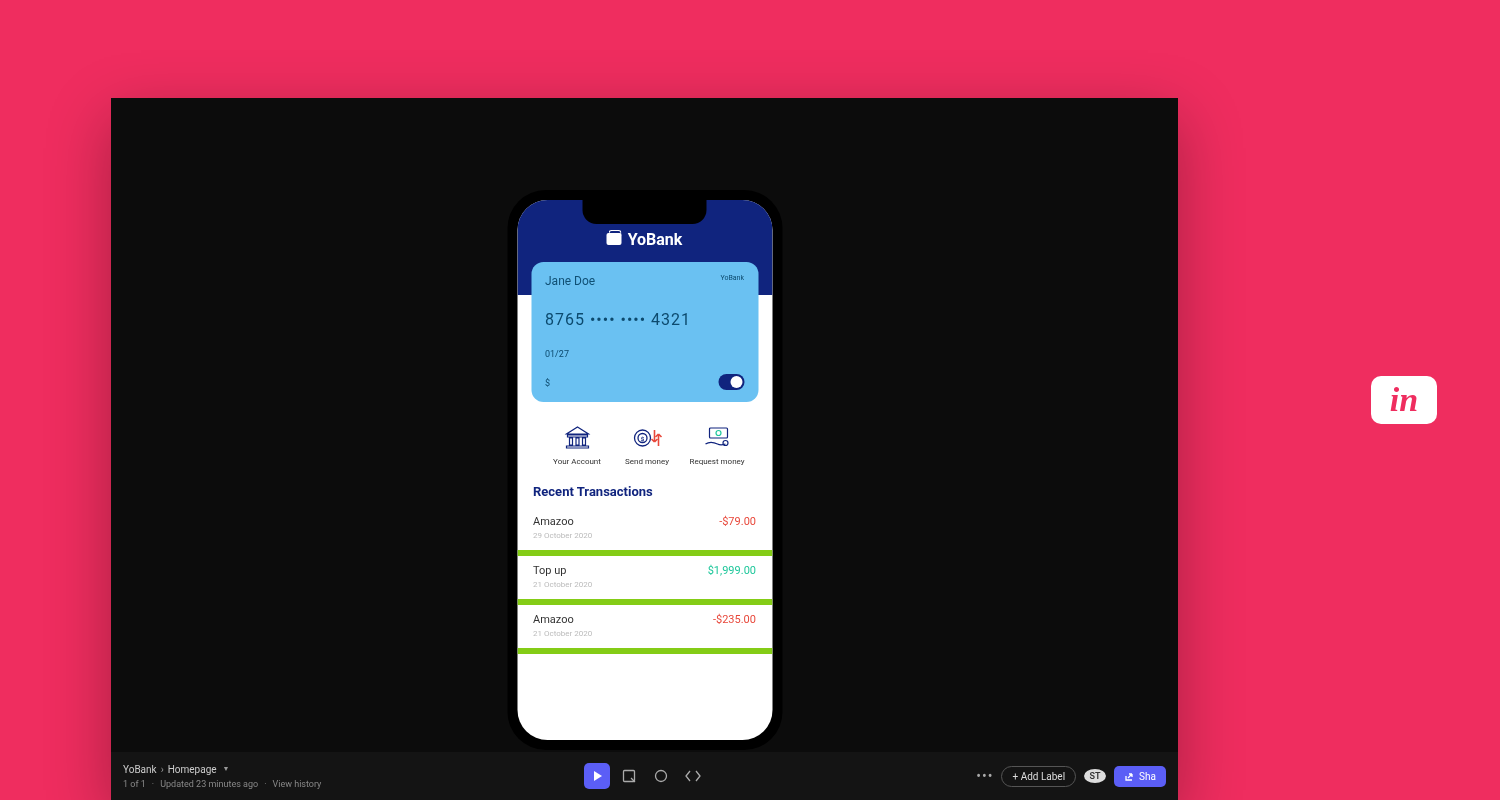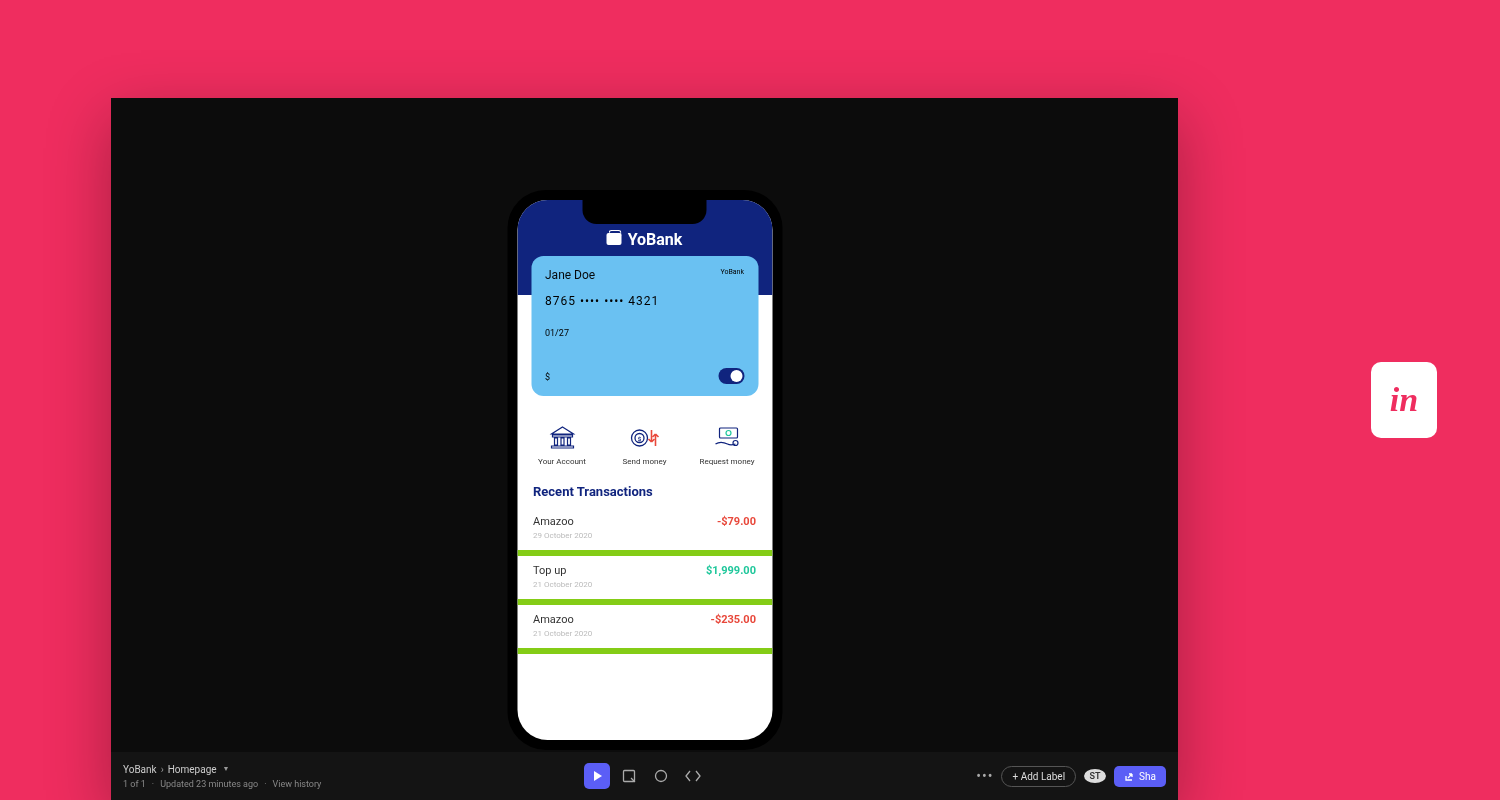--- a/index.html
+++ b/index.html
@@ -5,54 +5,54 @@
 *{margin:0;padding:0;box-sizing:border-box;font-family:-apple-system,BlinkMacSystemFont,"Segoe UI",Roboto,sans-serif}
 body{width:1500px;height:800px;background:#ef2d5f;position:relative;overflow:hidden}
 .canvas-wrap{position:absolute;left:111px;top:98px;width:1067px;height:702px;background:#0c0c0c;box-shadow:0 20px 60px rgba(0,0,0,.3)}
 .artboard{position:absolute;left:50%;top:53%;transform:translate(-50%,-50%)}
 .phone{width:275px;height:560px;background:#000;border-radius:38px;padding:10px;position:relative}
 .screen{width:100%;height:100%;background:#fff;border-radius:30px;overflow:hidden;position:relative}
 .notch{position:absolute;top:0;left:50%;transform:translateX(-50%);width:124px;height:24px;background:#000;border-radius:0 0 14px 14px;z-index:10}
 .app-header{background:#10247e;height:95px;padding-top:30px;text-align:center;color:#fff;font-weight:700;font-size:16px;display:flex;align-items:flex-start;justify-content:center;gap:6px}
 .wallet-icon{width:15px;height:12px;background:#fff;border-radius:2px;margin-top:3px;position:relative}
 .wallet-icon::before{content:"";position:absolute;top:-3px;left:2px;width:11px;height:5px;border:1.5px solid #fff;border-bottom:none;border-radius:3px 3px 0 0}
-.card{position:absolute;top:56px;left:14px;right:14px;height:140px;background:#6ac1f2;border-radius:12px;padding:12px 14px;color:#000000}
+.card{position:absolute;top:62px;left:14px;right:14px;height:140px;background:#6ac1f2;border-radius:12px;padding:12px 14px;color:#0c4a6e}
 .card-name{font-size:12px;opacity:.95}
 .card-brand{position:absolute;top:12px;right:14px;font-size:7px}
-.card-num{margin-top:12px;font-size:12px;letter-spacing:1px}
+.card-num{margin-top:22px;font-size:16px;letter-spacing:1px}
 .card-exp{margin-top:20px;font-size:9px}
 .card-cur{position:absolute;bottom:14px;left:14px;font-size:9px}
 .card-chip{position:absolute;bottom:12px;right:14px;width:26px;height:16px;background:#10247e;border-radius:10px;display:flex;align-items:center;justify-content:flex-end;padding:2px}
 .card-chip::after{content:"";width:12px;height:12px;background:#fff;border-radius:50%}
-.actions{display:flex;justify-content:space-between;padding:0 10px;margin-top:130px}
+.actions{display:flex;justify-content:flex-end;padding:0 20px;margin-top:130px}
 .action{text-align:center;width:70px}
 .action-icon{width:30px;height:26px;margin:0 auto 6px;display:flex;align-items:center;justify-content:center}
 .action-label{font-size:8px;color:#333}
 .section-title{color:#10247e;font-weight:700;font-size:13px;padding:18px 16px 8px}
 .tx{padding:8px 16px 10px;border-bottom:6px solid #84cc16;display:flex;justify-content:space-between;align-items:flex-start}
 .tx-name{font-size:11px;color:#333}
 .tx-date{font-size:8px;color:#bbb;margin-top:3px}
-.tx-amt{font-size:11px;font-weight:700}
+.tx-amt{font-size:11px;font-weight:400}
 .neg{color:#e8483b}
 .pos{color:#1fc79b}
 .bottom-bar{position:absolute;left:111px;bottom:0;width:1067px;height:48px;background:#141414;display:flex;align-items:center;padding:0 12px;color:#999;font-size:10px}
 .crumbs{display:flex;gap:4px;align-items:center}
 .crumbs a{color:#ccc;text-decoration:none}
 .meta{display:flex;gap:6px;align-items:flex-start;font-size:9px;color:#888;margin-top:2px}
 .bb-left{display:flex;flex-direction:column;gap:2px}
 .bb-center{position:absolute;left:50%;transform:translateX(-50%);display:flex;gap:6px;align-items:center}
 .tool-btn{width:26px;height:26px;display:flex;align-items:center;justify-content:center;border-radius:5px;color:#aaa;cursor:pointer}
 .tool-btn.active{background:#5b5ef6;color:#fff}
 .bb-right{margin-left:auto;display:flex;gap:8px;align-items:center}
 .dots{color:#aaa;font-size:14px;letter-spacing:1px;cursor:pointer}
 .pill{border:1px solid #555;border-radius:14px;padding:4px 10px;font-size:10px;color:#ddd;cursor:pointer}
 .avatar{width:22px;height:14px;border-radius:50%;background:#ddd;color:#333;font-size:9px;display:flex;align-items:center;justify-content:center;font-weight:600}
 .share{background:#5b5ef6;color:#fff;border-radius:5px;padding:5px 10px;font-size:10px;display:flex;gap:4px;align-items:center;cursor:pointer}
 .logo{position:absolute;right:63px;top:50%;transform:translateY(-50%);display:flex;align-items:center;gap:2px}
-.logo-badge{width:66px;height:76px;background:#fff;border-radius:10px;display:flex;align-items:center;justify-content:center;color:#ef2d5f;font-size:34px;font-weight:700;font-style:italic;font-family:Georgia,serif}
+.logo-badge{width:66px;height:48px;background:#fff;border-radius:10px;display:flex;align-items:center;justify-content:center;color:#ef2d5f;font-size:34px;font-weight:700;font-style:italic;font-family:Georgia,serif}
 .logo-text{color:#fff;font-size:38px;font-weight:300;letter-spacing:1px;margin-left:4px;text-transform:uppercase}
 svg{display:block}
 </style>
 </head>
 <body>
 
 <div class="canvas-wrap">
   <div class="artboard">
     <div class="phone">
       <div class="screen">

